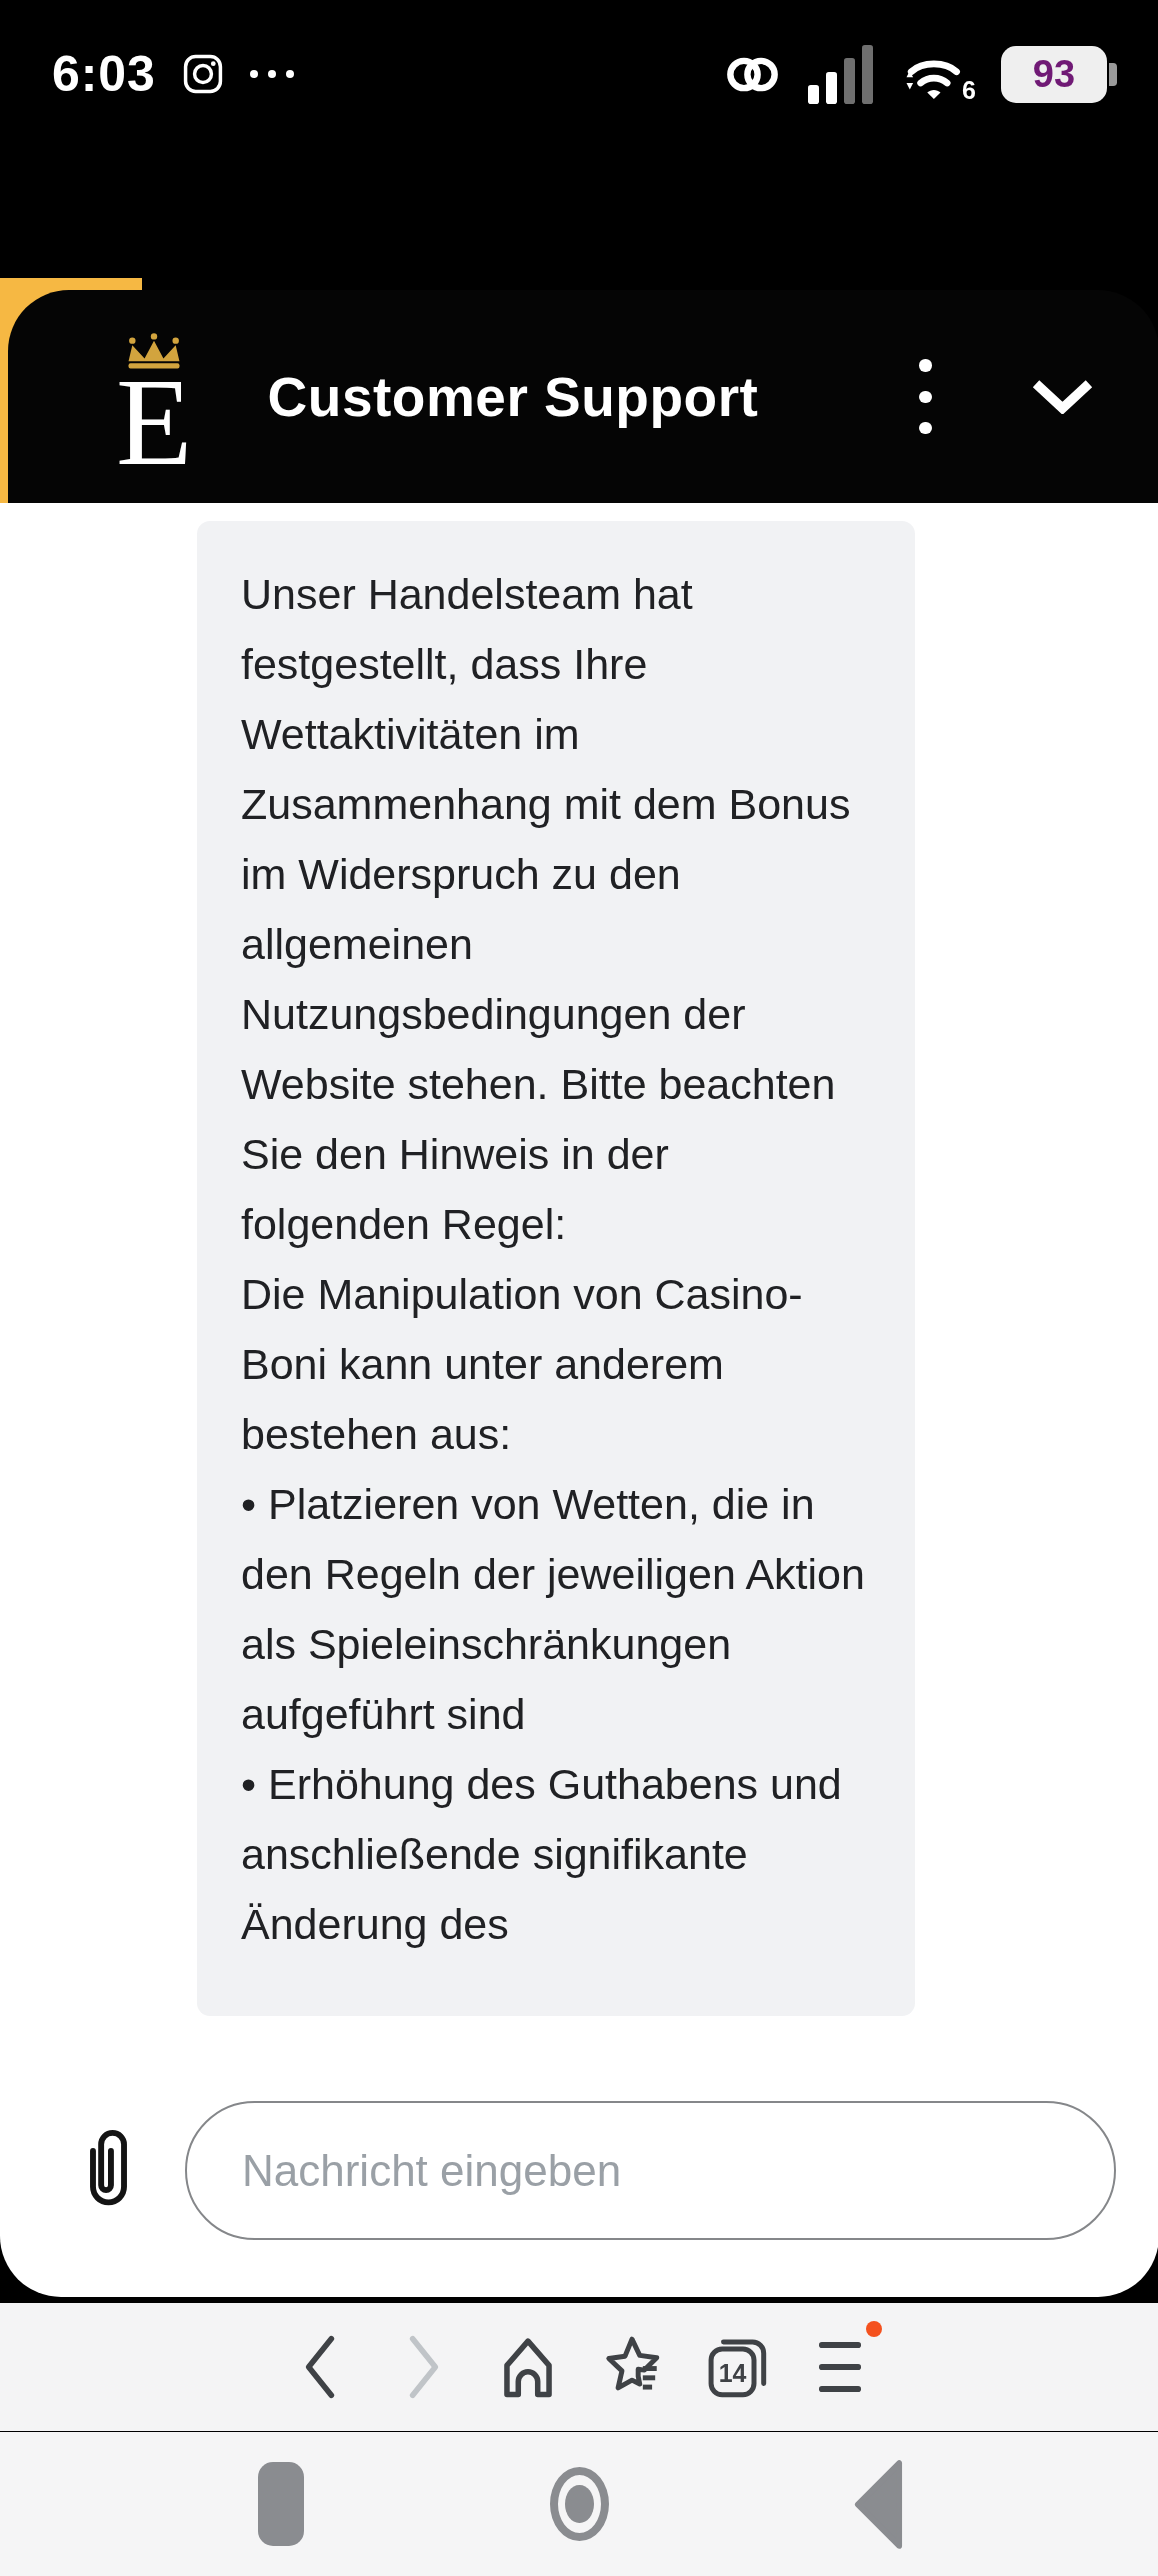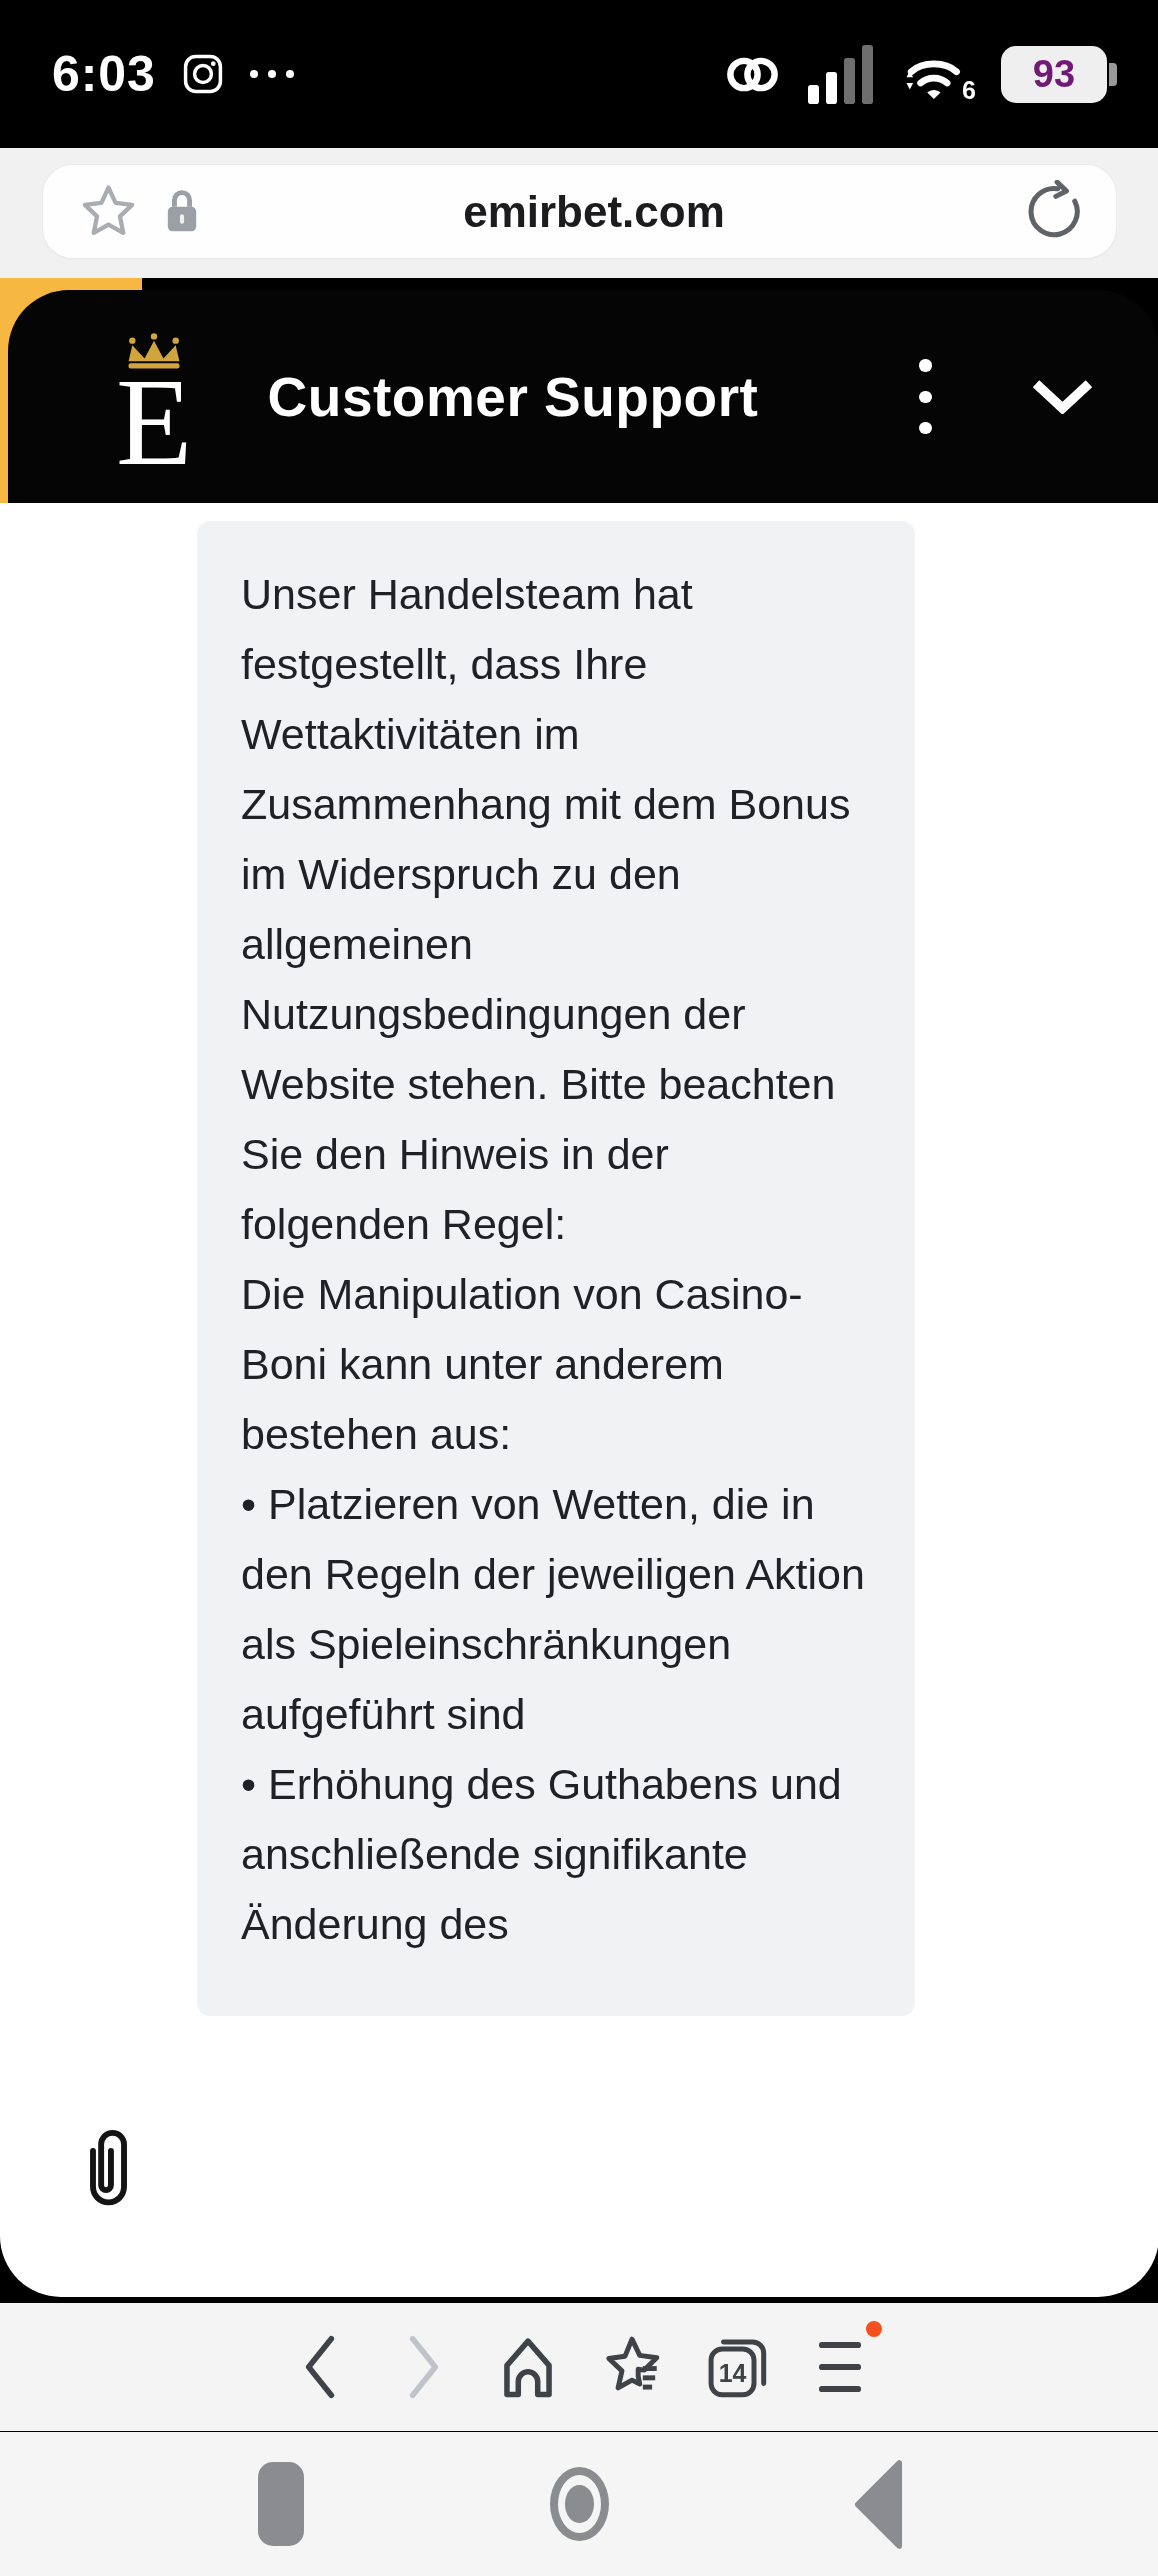--- a/index.html
+++ b/index.html
@@ -113,45 +113,20 @@
           <path d="M4.5 20 L8 20 L6.25 23.5 Z" fill="#fff"></path>
         </svg>
         <span class="wifi-six">6</span>
       </span>
       <span class="battery">
         <span>93</span>
       </span>
     </div>
   </div>
 
-  <div class="chrome">
-    <div class="url-pill">
-      <span class="url-left">
-        <span>
-          <svg width="63" height="61" viewBox="0 0 24 24" fill="none" stroke="#a9adb2" stroke-width="1.7" stroke-linejoin="round">
-            <path d="M12 2.6 L14.8 8.6 L21.3 9.4 L16.5 13.9 L17.8 20.4 L12 17.2 L6.2 20.4 L7.5 13.9 L2.7 9.4 L9.2 8.6 Z"></path>
-          </svg>
-        </span>
-        <span>
-          <svg width="42" height="51" viewBox="0 0 22 27" fill="none">
-            <rect x="3.5" y="11" width="15" height="13" rx="2.5" fill="#9aa0a6"></rect>
-            <path d="M7 11 V7.5 a4 4 0 0 1 8 0 V11" stroke="#9aa0a6" stroke-width="2.6" fill="none"></path>
-            <rect x="9.9" y="15" width="2.2" height="5" rx="1.1" fill="#f1f1f2"></rect>
-          </svg>
-        </span>
-      </span>
-      <span class="url-text">emirbet.com</span>
-      <span>
-        <svg width="59" height="63" viewBox="0 0 28 30" fill="none" stroke="#5f6368" stroke-width="2.4" stroke-linecap="round">
-          <path d="M16.5 4.2 A11 11 0 1 0 24.6 10.1"></path>
-          <path d="M16.2 1 L20.6 5.2 L15.6 7.8" stroke-linejoin="round"></path>
-        </svg>
-      </span>
-    </div>
-  </div>
 
   <div class="page">
 
     <div class="site-header">
       <div class="header-card">
         <span class="logo">
           <span>
             <svg width="66" height="38" viewBox="0 0 70 40" fill="#d2a43e">
               <circle cx="12" cy="9" r="3.4"></circle>
               <circle cx="35" cy="4.5" r="3.4"></circle>
@@ -184,20 +159,21 @@
 • Erhöhung des Guthabens und anschließende signifikante Änderung des</div>
       </div>
     </div>
 
     <div class="input-sheet">
       <span>
         <svg width="49" height="87" viewBox="0 0 30 52" fill="none" stroke="#141414" stroke-width="3.6" stroke-linecap="round">
           <path d="M5.5 14 V36 a9.5 9.5 0 0 0 19 0 V10 a7 7 0 0 0 -14 0 V35 a3 3 0 0 0 6 0 V14"></path>
         </svg>
       </span>
+      <input class="msg-input" type="text" placeholder="Nachricht eingeben" style="">
     </div>
   </div>
 
   <div class="toolbar">
     <span class="tb-btn">
       <svg width="42" height="68" viewBox="0 0 26 48" fill="none" stroke="#3f4246" stroke-width="4" stroke-linecap="round" stroke-linejoin="round">
         <path d="M21 4 L5 24 L21 44"></path>
       </svg>
     </span>
     <span class="tb-btn">

